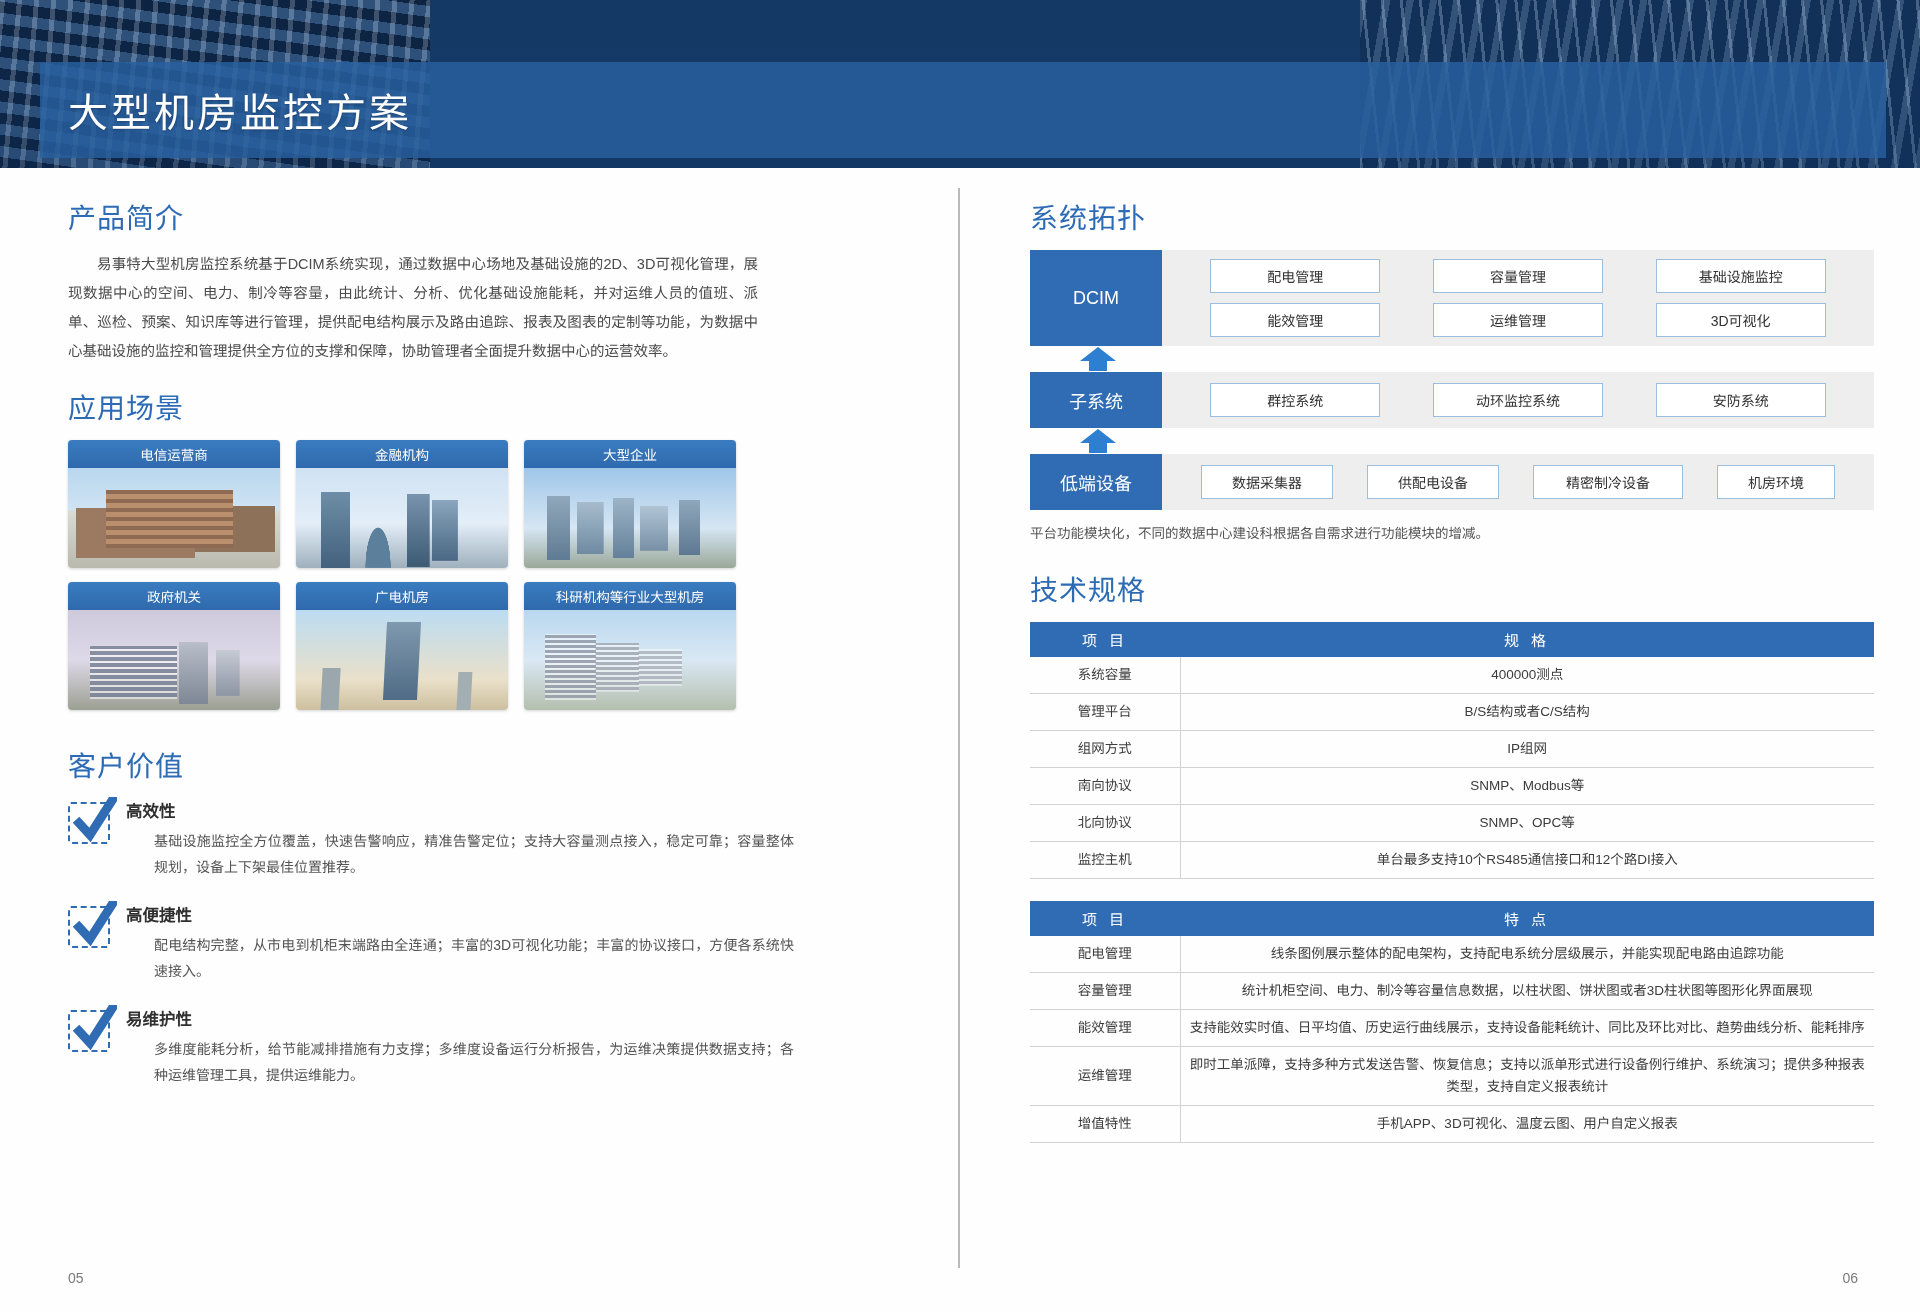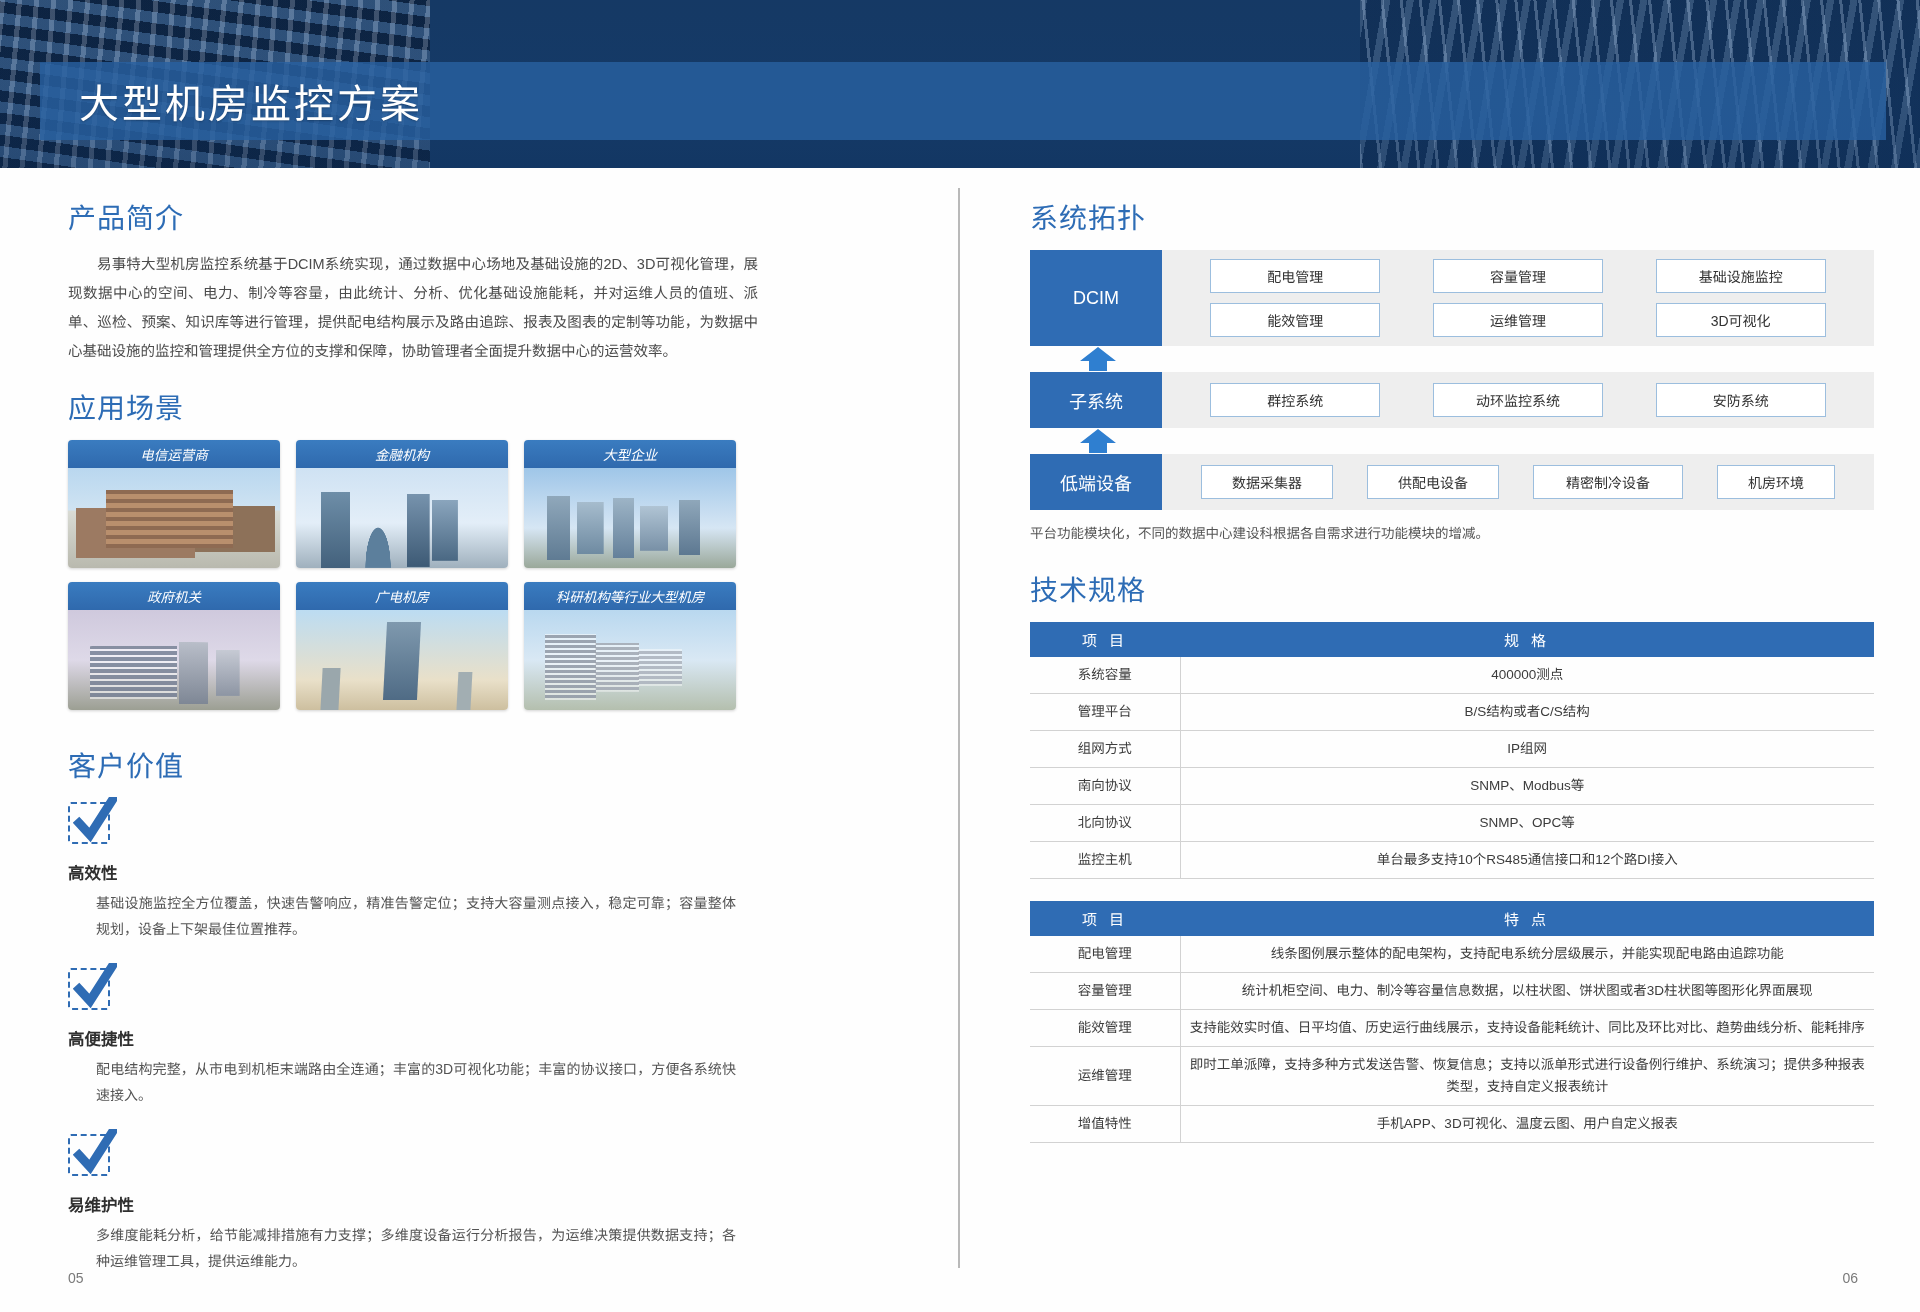--- a/index.html
+++ b/index.html
@@ -45,23 +45,23 @@
       repeating-linear-gradient(100deg, rgba(255,255,255,0.14) 0px, rgba(255,255,255,0.14) 7px, rgba(12,34,66,0.35) 7px, rgba(12,34,66,0.35) 23px);
   }
   .banner-fade {
     position:absolute; inset:0;
     background: linear-gradient(180deg, rgba(0,0,0,0.05) 0%, rgba(10,40,80,0.10) 60%, rgba(10,40,80,0.25) 100%);
   }
 
   .title-bar {
     position: absolute;
     left: 40px; top: 62px;
-    width: 1846px; height: 78px;
+    width: 1846px; height: 96px;
     background: rgba(40,96,160,0.82);
-    display: flex; align-items: center; padding-left: 11px;
+    display: flex; align-items: center;
   }
   .title-bar .title-text {
     color: #ffffff;
     font-size: 40px;
     letter-spacing: 3px;
     margin-left: 28px;
     font-weight: 400;
     text-shadow: 0 1px 2px rgba(0,0,0,.25);
   }
 
@@ -95,21 +95,20 @@
     text-align: justify;
     max-width: 690px;
   }
 
   
   .cards {
     display: grid;
     grid-template-columns: repeat(3, 212px);
     gap: 14px 16px;
     margin-top: 6px;
-    font-style: italic;
   }
   .card {
     width: 212px;
     border-radius: 4px;
     overflow: hidden;
     box-shadow: 0 1px 3px rgba(0,0,0,.18);
     background:#fff;
   }
   .card-head {
     height: 28px;
@@ -180,21 +179,21 @@
   .ph-research::after{
     content:""; position:absolute; left:10%; bottom:10%; width:80%; height:66%;
     background:
       repeating-linear-gradient(0deg, rgba(255,255,255,.5) 0 2px, rgba(150,158,170,.9) 2px 5px) 0%/30% 100% no-repeat,
       repeating-linear-gradient(0deg, rgba(255,255,255,.45) 0 2px, rgba(165,172,182,.9) 2px 5px) 40%/26% 74% no-repeat,
       repeating-linear-gradient(0deg, rgba(255,255,255,.45) 0 2px, rgba(175,182,192,.9) 2px 5px) 74%/26% 56% no-repeat;
   }
 
   
   .value-list { margin-top: 4px; }
-  .value-item { display: flex; gap: 16px; margin-bottom: 22px; flex-direction: column; }
+  .value-item { display: flex; gap: 16px; margin-bottom: 22px; }
   .check-box {
     flex: 0 0 auto;
     width: 42px; height: 42px;
     border: 2.5px dashed #2f6cb4;
     border-radius: 3px;
     position: relative;
     margin-top: 4px;
   }
   .check-box svg { position: absolute; left: 3px; top: -7px; }
   .value-title {

